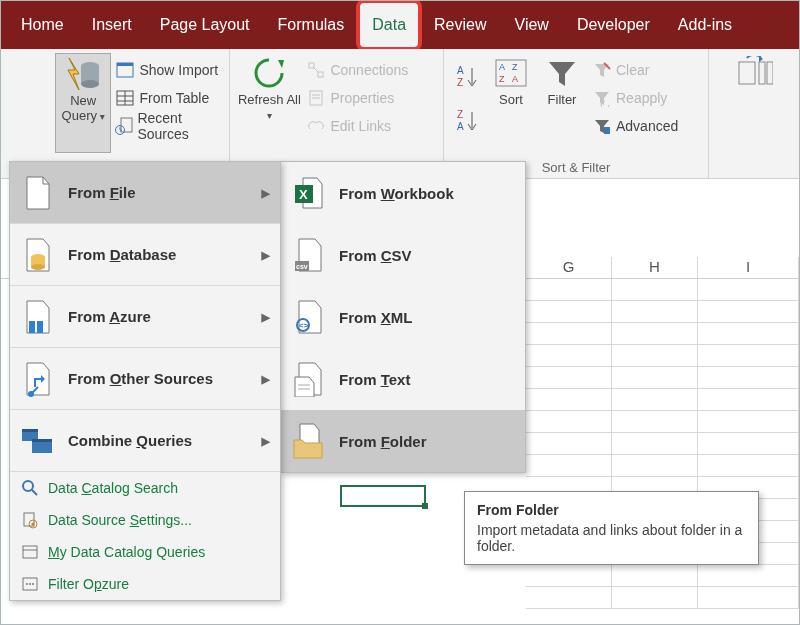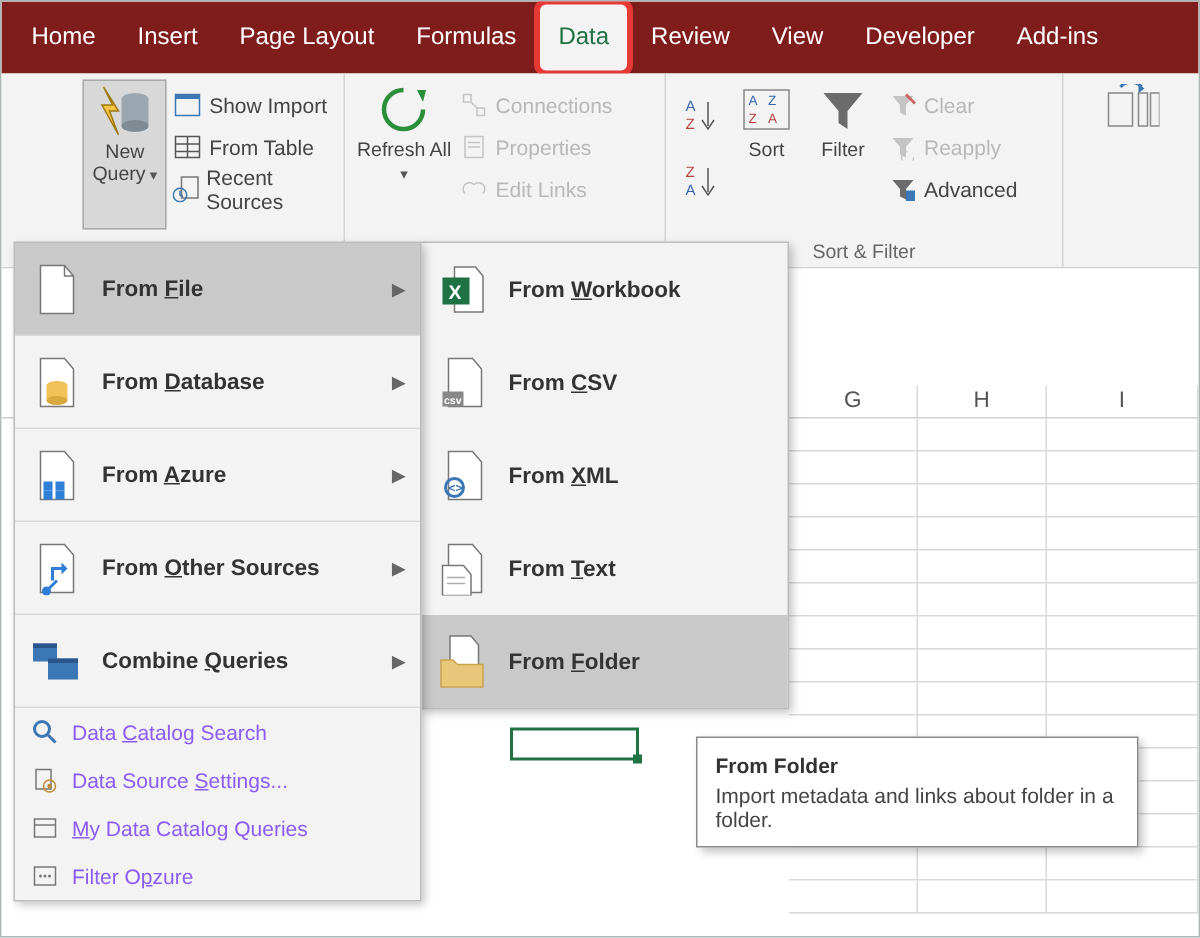--- a/index.html
+++ b/index.html
@@ -25,21 +25,21 @@
 
 .small-btn { display: flex; align-items: center; height: 26px; font-size: 14px; color: #444; gap: 4px; padding: 0 4px; cursor:pointer;}
 .small-btn.disabled { color: #b8b8b8; }
 .small-btn .icon { width: 20px; height: 20px; display:flex;align-items:center;justify-content:center;}
 
 
 .menu1 { position: absolute; left: 8px; top: 160px; width: 272px; background: #f3f3f3; border: 1px solid #bcbcbc; box-shadow: 2px 2px 6px rgba(0,0,0,0.25); z-index: 20; }
 .menu2 { position: absolute; left: 279px; top: 160px; width: 246px; background: #f3f3f3; border: 1px solid #bcbcbc; box-shadow: 2px 2px 6px rgba(0,0,0,0.25); z-index: 19; }
 .menu-item { display: flex; align-items: center; height: 62px; padding: 0 10px; font-size: 15px; color: #3a3a3a; cursor:pointer; position:relative;}
 .menu-item.sep { border-bottom: 1px solid #d9d9d9; }
-.menu-item.small { height: 32px; font-size: 14px; color:#8b5cf6;}
+.menu-item.small { height: 32px; font-size: 14px; color:#15803d;}
 .menu-item.bold { font-weight: 700; color: #333; }
 .menu-item.sel { background: #c9c9c9; }
 .menu-item .arrow { position: absolute; right: 10px; top: 50%; transform: translateY(-50%); font-size: 11px; color:#666;}
 .menu-item .icon { width: 36px; height: 40px; margin-right: 12px; display:flex; align-items:center; justify-content:center; flex:none;}
 .menu-item.small .icon { width: 20px; height:20px; margin-right:8px;}
 .under { text-decoration: underline; }
 
 
 .tooltip { position: absolute; left: 463px; top: 490px; width: 295px; background: #fff; border: 1px solid #898989; padding: 10px 12px; font-size: 14px; color: #444; box-shadow: 3px 3px 6px rgba(0,0,0,0.25); z-index:30;}
 .tooltip .title { font-weight: 700; margin-bottom: 4px; color:#333;}

